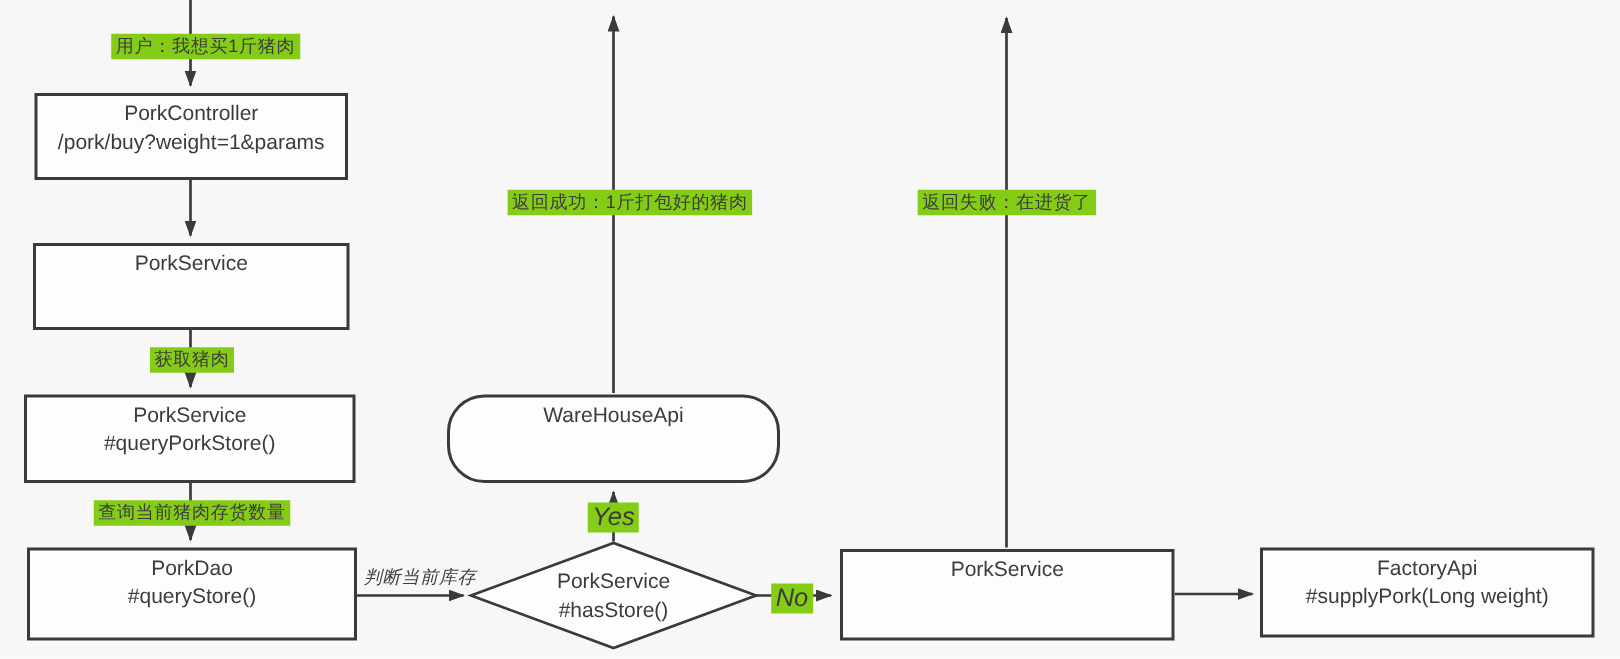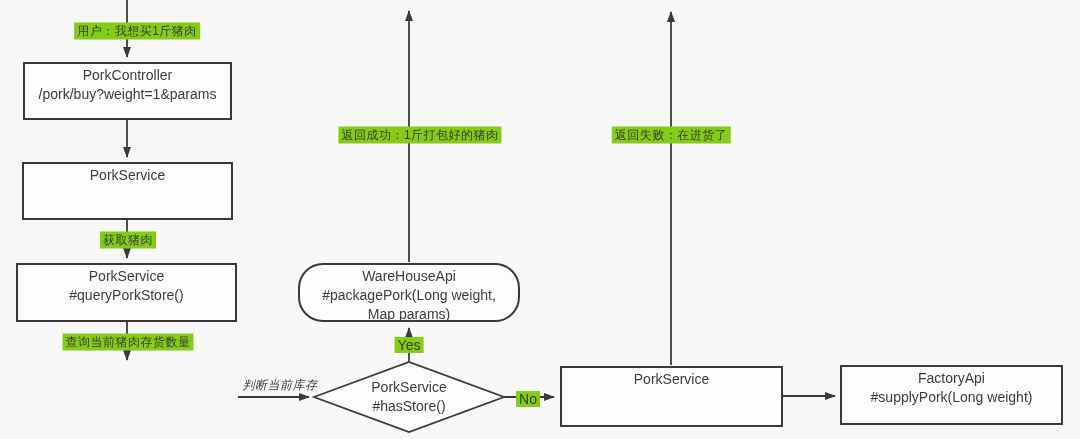--- a/index.html
+++ b/index.html
@@ -16,21 +16,21 @@
   .node .sub{overflow-wrap:anywhere;}
   .diamond-text{
     position:absolute;left:314px;top:362px;width:190px;height:70px;
     display:flex;flex-direction:column;justify-content:center;align-items:center;
     text-align:center;font-size:14px;line-height:19px;
   }
   .edge-label{
     position:absolute;transform:translate(-50%,-50%);background:#84cc16;
     font-size:12px;white-space:nowrap;padding:0 3px;letter-spacing:0.5px;
   }
-  .edge-label.en{font-size:14px;letter-spacing:0;}
+  .edge-label.en{font-size:17px;letter-spacing:0;font-style:italic;}
   .edge-label.above{background:transparent;font-style:italic;}
 </style>
 </head>
 <body>
 
 <div class="canvas">
 
   <svg class="overlay" viewBox="0 0 1080 439" xmlns="http://www.w3.org/2000/svg">
     <defs>
       <marker id="ah" markerWidth="12" markerHeight="10" refX="10" refY="4" orient="auto" markerUnits="userSpaceOnUse">
@@ -59,24 +59,27 @@
 
   <div class="node" style="left:22px;top:162px;width:211px;height:58px;">
     <span class="title">PorkService</span>
   </div>
 
   <div class="node" style="left:16px;top:263px;width:221px;height:59px;">
     <span class="title">PorkService</span>
     <span class="sub">#queryPorkStore()</span>
   </div>
 
+  <div class="node" style="left:18px;top:365px;width:220px;height:62px;">
+    <span class="title">PorkDao</span>
+    <span class="sub">#queryStore()</span>
+  </div>
 
   <div class="node" style="left:298px;top:263px;width:222px;height:59px;border-radius:25px;">
     <span class="title">WareHouseApi</span>
-    <span class="sub">#packagePork(Long weight, Map params)</span>
   </div>
 
   <div class="node" style="left:560px;top:366px;width:223px;height:61px;">
     <span class="title">PorkService</span>
   </div>
 
   <div class="node" style="left:840px;top:365px;width:223px;height:60px;">
     <span class="title">FactoryApi</span>
     <span class="sub">#supplyPork(Long weight)</span>
   </div>

